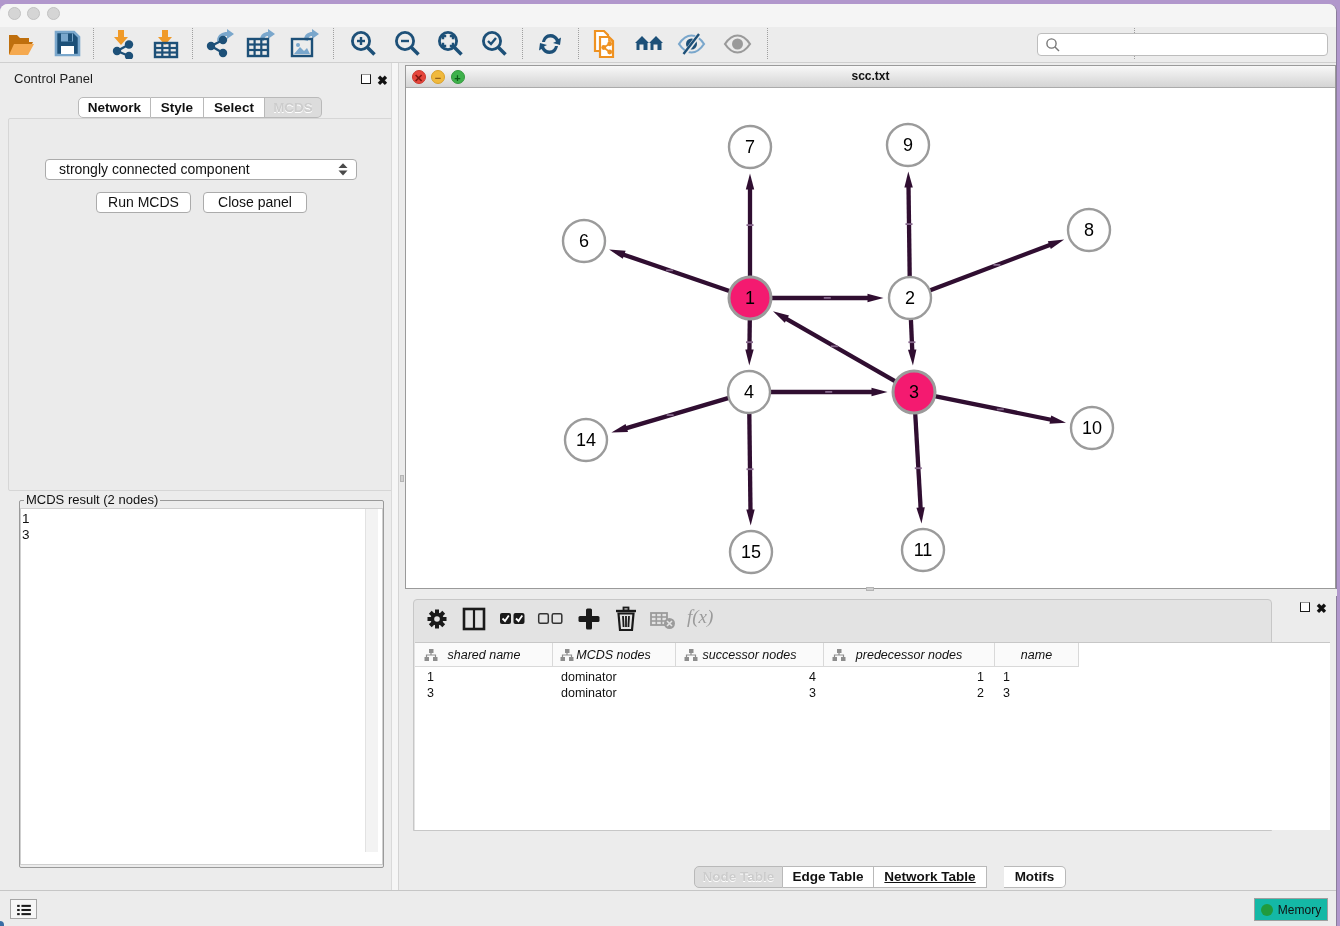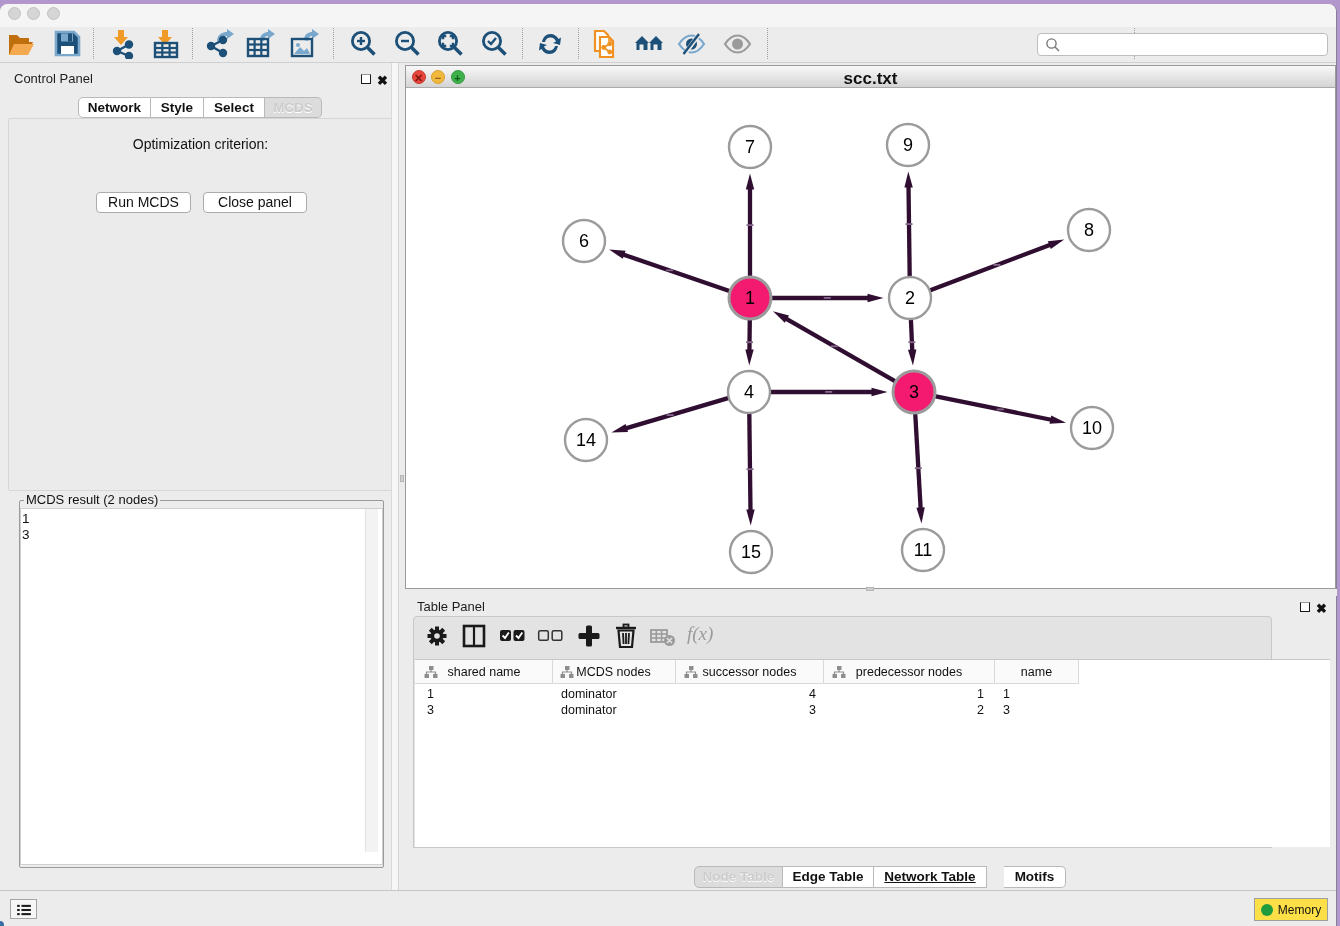--- a/index.html
+++ b/index.html
@@ -30,38 +30,38 @@
 #mcds-group { position:absolute; left:19px; top:496px; width:365px; height:368px; border:1px solid #9a9a9a; border-radius:2px; }
 #mcds-label { position:absolute; left:4px; top:-8px; background:#ececec; padding:0 2px; font-size:13px; color:#111; line-height:14px; z-index:2; }
 #mcds-text { position:absolute; left:0; top:7px; width:363px; height:357px; background:#fff; border:1px solid #cfcfcf; font-size:13.5px; color:#111; line-height:16px; padding:2px 0 0 1px; }
 #mcds-scroll { position:absolute; left:344px; top:0; width:13px; height:343px; background:#f3f3f3; border-left:1px solid #e2e2e2; }
 
 #vsplit { position:absolute; left:391px; top:59px; width:8px; height:830px; background:#f6f6f6; border-left:1px solid #dadada; border-right:1px solid #d4d4d4; }
 #vsplit2 { position:absolute; left:399px; top:59px; width:6px; height:830px; background:#ececec; }
 
 #net-win { position:absolute; left:405px; top:61px; width:931px; height:524px; border:1px solid #9a9a9a; background:#fff; }
 #net-titlebar { position:absolute; left:0; top:0; width:100%; height:22px; background:linear-gradient(#f8f8f8,#d4d4d4); border-bottom:1px solid #ababab; }
-#net-title { position:absolute; width:100%; top:3px; text-align:center; font-size:17px; font-weight:bold; color:#111; }
+#net-title { position:absolute; width:100%; top:3px; text-align:center; font-size:12px; font-weight:bold; color:#111; }
 .mac { position:absolute; top:3.5px; width:14px; height:14px; border-radius:50%; font-size:11px; font-weight:bold; text-align:center; line-height:14px; }
 #hsplit { position:absolute; left:405px; top:585px; width:932px; height:7px; background:#ececec; }
 .griphandle { position:absolute; background:#cfcfcf; border:1px solid #b5b5b5; }
 
 #tp-title { position:absolute; left:417px; top:595px; font-size:13px; color:#1d1d1d; }
-#tp-box { position:absolute; left:413px; top:612px; width:859px; height:232px; background:#e3e3e3; border:1px solid #c7c7c7; border-radius:4px 4px 0 0; }
+#tp-box { position:absolute; left:413px; top:595px; width:859px; height:232px; background:#e3e3e3; border:1px solid #c7c7c7; border-radius:4px 4px 0 0; }
 #tp-table { position:absolute; left:1px; top:42px; width:915px; height:188px; background:#fff; border-top:1px solid #c7c7c7; }
 #tp-header { position:absolute; left:0; top:0; height:24px; background:#fafafa; border-bottom:1px solid #d9d9d9; }
-.th { position:absolute; top:0; height:24px; border-right:1px solid #d9d9d9; font-size:12.5px; color:#111; text-align:center; line-height:24px; }
+.th { position:absolute; top:0; height:24px; border-right:1px solid #d9d9d9; font-size:12.5px; color:#111; text-align:center; line-height:24px;font-style:italic; }
 .td { position:absolute; font-size:12.5px; color:#111; height:16px; line-height:16px; }
 
 #bot-tabs { position:absolute; left:694px; top:862px; height:22px; }
 .bseg { position:absolute; top:0; height:22px; background:#fff; border:1px solid #b9b9b9; border-left:none; font-size:13.5px; font-weight:bold; color:#111; text-align:center; line-height:20px; }
 
 #statusbar { position:absolute; left:0; top:886px; width:100%; height:36px; background:#ececec; border-top:1px solid #c6c6c6; }
 #sb-left { position:absolute; left:10px; top:8px; width:27px; height:20px; border:1px solid #a5a5a5; background:#f6f6f6; }
-#sb-mem { position:absolute; right:8px; top:7px; width:74px; height:23px; border:1px solid #9f9f9f; background:#fde047; font-size:12px; color:#111; line-height:22px; text-align:center; }
+#sb-mem { position:absolute; right:8px; top:7px; width:74px; height:23px; border:1px solid #9f9f9f; background:#14b8a6; font-size:12px; color:#111; line-height:22px; text-align:center; }
 </style>
 </head>
 <body>
 <div id="win">
   <div id="titlebar">
     <div class="tl" style="left:8px"></div>
     <div class="tl" style="left:27px"></div>
     <div class="tl" style="left:47px"></div>
   </div>
   <div id="toolbar">
@@ -182,21 +182,26 @@
   <div id="cp-title">Control Panel</div>
   <div style="position:absolute;left:361px;top:70px;width:10px;height:10px;border:1.5px solid #1a1a1a;border-top-color:#999;background:#fff;"></div>
   <div class="wbtn" style="left:377px; top:69px; font-size:13px; font-weight:bold;">✖</div>
   <div id="cp-tabs">
     <div class="seg first" style="left:0; width:73px;">Network</div>
     <div class="seg" style="left:73px; width:53px;">Style</div>
     <div class="seg" style="left:126px; width:61px;">Select</div>
     <div class="seg last sel" style="left:187px; width:57px;">MCDS</div>
   </div>
   <div id="cp-panel">
-    <div id="opt-label">Optimization criterion:</div>
+    <div id="opt-select">strongly connected component
+      <svg width="12" height="15" viewBox="0 0 12 15" style="position:absolute; right:7px; top:2px;">
+        <path d="M1.5 6 L6 1.2 L10.5 6 Z" fill="#4a4a4a"></path>
+        <path d="M1.5 8.6 L6 13.4 L10.5 8.6 Z" fill="#4a4a4a"></path>
+      </svg>
+    </div>
     <div class="btn" style="left:87px; width:95px;">Run MCDS</div>
     <div class="btn" style="left:194px; width:104px;">Close panel</div>
 
   </div>
   <div id="mcds-group">
       <div id="mcds-label">MCDS result (2 nodes)</div>
       <div id="mcds-text">1<br>3
         <div id="mcds-scroll"></div>
       </div>
     </div>

